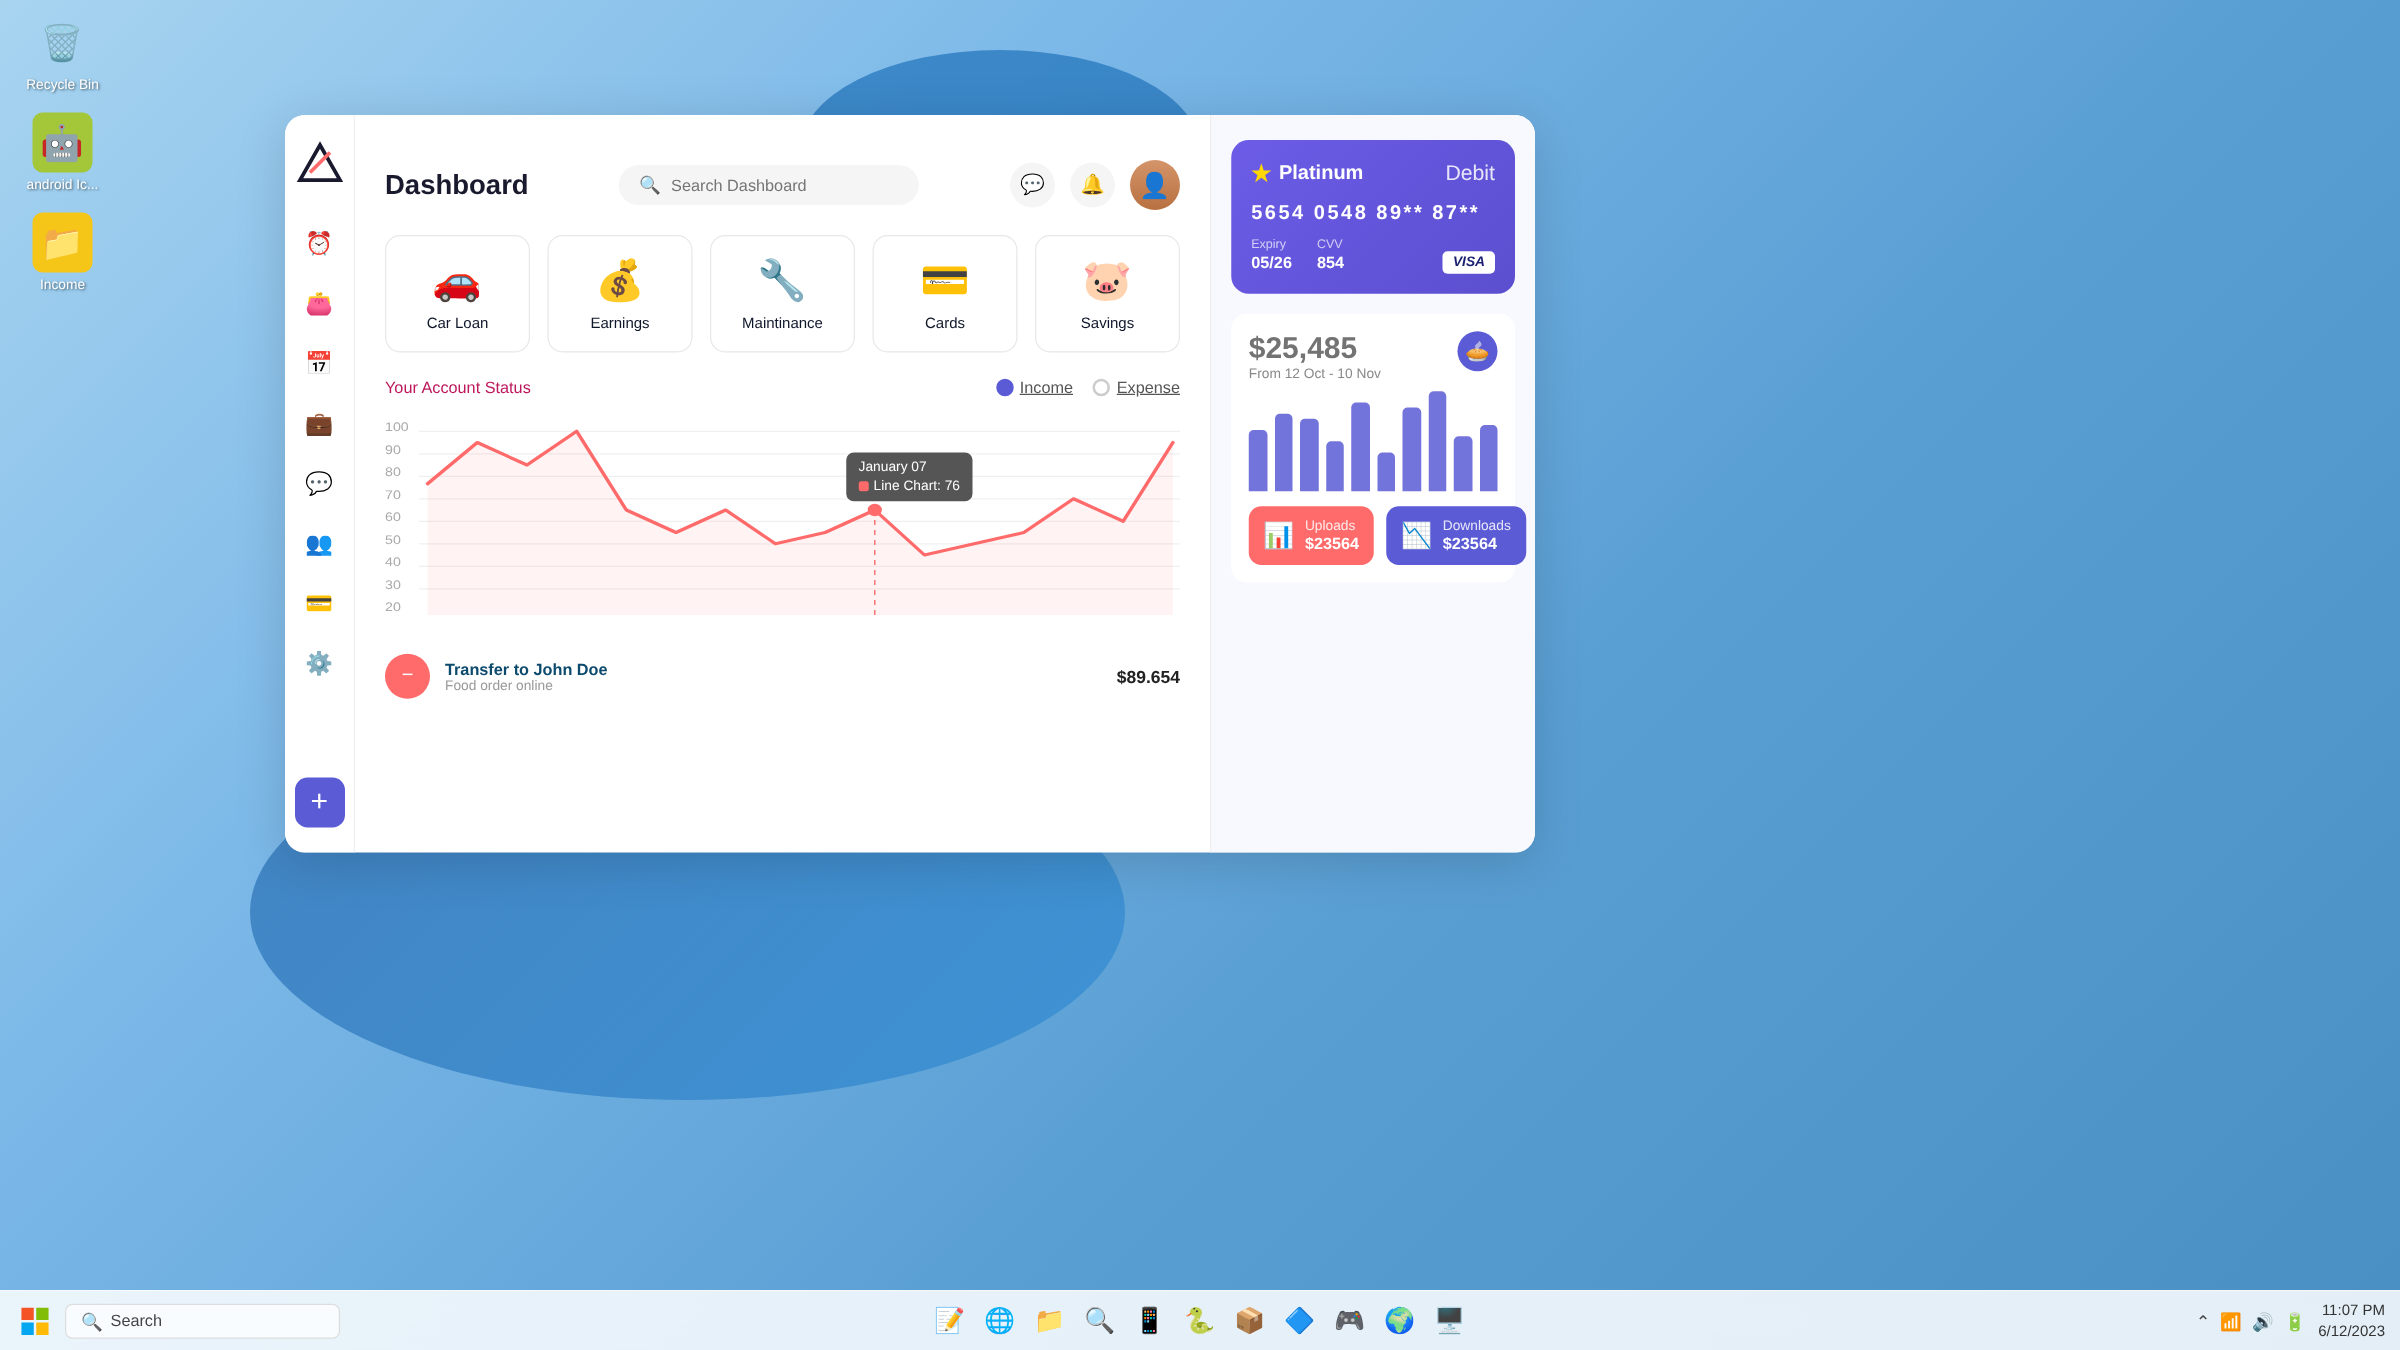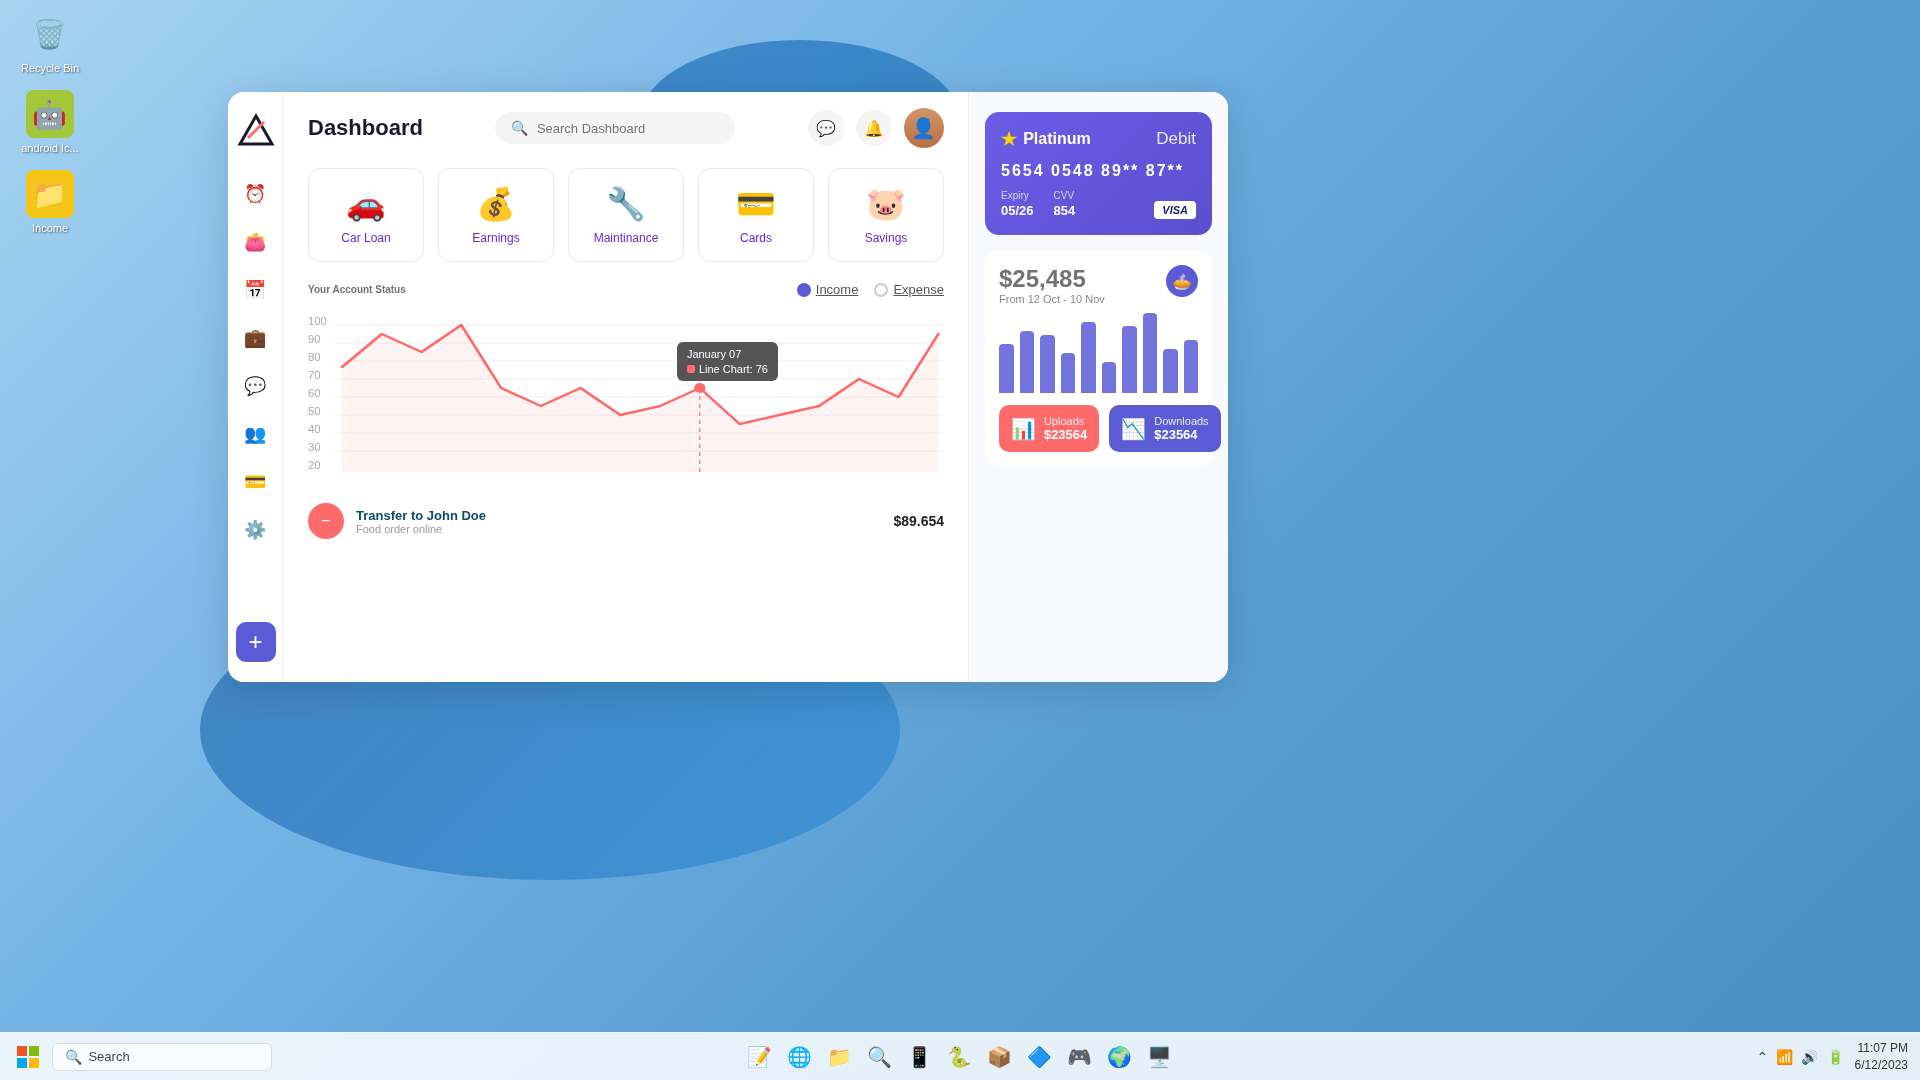--- a/index.html
+++ b/index.html
@@ -108,21 +108,21 @@
       align-items: center;
       justify-content: center;
       color: white;
       font-size: 24px;
       cursor: pointer;
     }
 
     
     .main-content {
       flex: 1;
-      padding: 16px 24px;
+      padding: 36px 24px;
       overflow-y: auto;
     }
 
     
     .header {
       display: flex;
       align-items: center;
       justify-content: space-between;
       margin-bottom: 20px;
     }
@@ -199,35 +199,35 @@
       flex-direction: column;
       align-items: center;
       gap: 8px;
       cursor: pointer;
     }
     .quick-card .card-icon {
       font-size: 32px;
     }
     .quick-card .card-label {
       font-size: 12px;
-      color: #6d28d9;
+      color: #0f172a;
       font-weight: 500;
     }
 
     
     .section-header {
       display: flex;
       align-items: center;
       justify-content: space-between;
       margin-bottom: 10px;
     }
     .section-title {
-      font-size: 10px;
-      font-weight: 700;
-      color: #737373;
+      font-size: 13px;
+      font-weight: 400;
+      color: #be185d;
     }
     .radio-group {
       display: flex;
       gap: 16px;
       align-items: center;
     }
     .radio-option {
       display: flex;
       align-items: center;
       gap: 5px;

